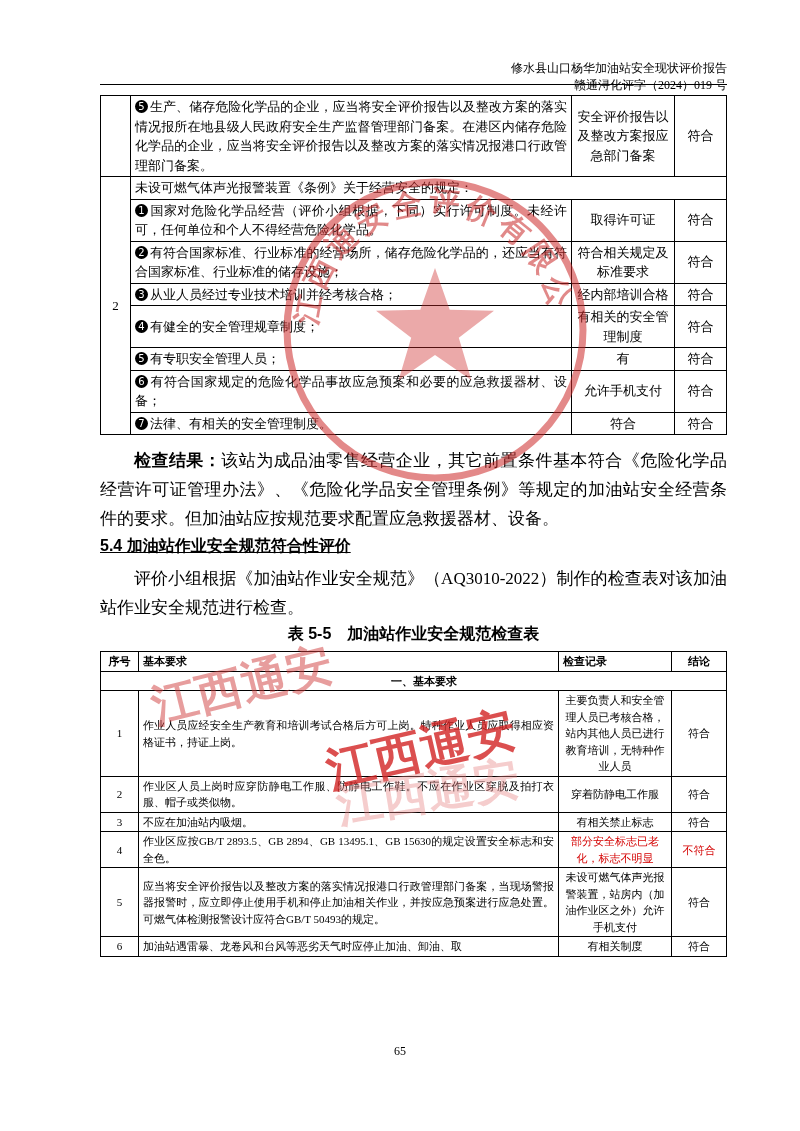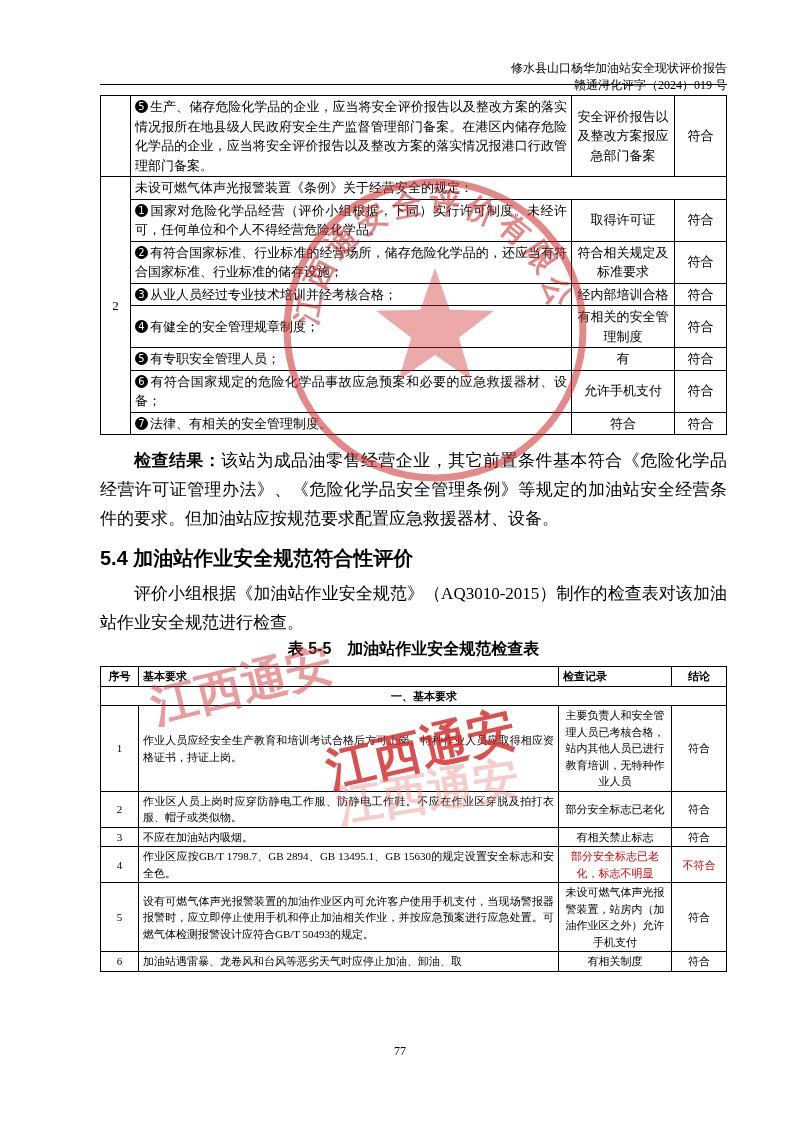--- a/index.html
+++ b/index.html
@@ -36,22 +36,23 @@
     font-family:"DejaVu Sans", sans-serif;
   }
 
   .para {
     font-size:17px; line-height:1.7; text-align:justify; text-indent:2em;
     margin:12px 0 0 0;
     font-family:Liberation Serif, serif;
   }
   .para b { font-weight:bold; }
   .sec-heading {
-    font-size:20px; font-weight:bold; margin:11px 0 8px 0;
+    font-size:16px; font-weight:bold; margin:2px 0 8px 0;
     font-family:"Liberation Sans", sans-serif;
+    text-decoration:underline;
   }
   .tbl-caption {
     font-size:16px; font-weight:bold; text-align:center; margin:2px 0 6px 0;
     font-family:"Liberation Sans", sans-serif;
   }
   .red { color:#d40000; }
 
   .footer {
     position:absolute; bottom:72px; left:0; width:800px;
     text-align:center; font-size:12px;
@@ -136,21 +137,21 @@
         <td class="rec-cell">符合</td>
         <td class="concl-cell">符合</td>
       </tr>
     </tbody>
   </table>
 
   <p class="para"><b>检查结果：</b><span>该站为成品油零售经营企业，其它前置条件基本符合《危险化学品经营许可证管理办法》、《危险化学品安全管理条例》等规定的加油站安全经营条件的要求。但加油站应按规范要求配置应急救援器材、设备。</span></p>
 
   <div class="sec-heading">5.4 加油站作业安全规范符合性评价</div>
 
-  <p class="para" style="margin-top:4px;">评价小组根据《加油站作业安全规范》（AQ3010-2015）制作的检查表对该加油站作业安全规范进行检查。</p>
+  <p class="para" style="margin-top:4px;">评价小组根据《加油站作业安全规范》（AQ3010-2022）制作的检查表对该加油站作业安全规范进行检查。</p>
 
   <div class="tbl-caption">表 5-5　加油站作业安全规范检查表</div>
 
   <table class="t2">
     <colgroup>
         <col style="width:38px">
         <col>
         <col style="width:113px">
         <col style="width:55px">
       </colgroup>
@@ -168,38 +169,38 @@
       </tr>
       <tr>
         <td class="num-cell">1</td>
         <td class="content-cell">作业人员应经安全生产教育和培训考试合格后方可上岗。特种作业人员应取得相应资格证书，持证上岗。</td>
         <td class="rec-cell">主要负责人和安全管理人员已考核合格，站内其他人员已进行教育培训，无特种作业人员</td>
         <td class="concl-cell">符合</td>
       </tr>
       <tr>
         <td class="num-cell">2</td>
         <td class="content-cell">作业区人员上岗时应穿防静电工作服、防静电工作鞋。不应在作业区穿脱及拍打衣服、帽子或类似物。</td>
-        <td class="rec-cell">部分安全标志已老化</td>
+        <td class="rec-cell">穿着防静电工作服</td>
         <td class="concl-cell">符合</td>
       </tr>
       <tr>
         <td class="num-cell">3</td>
         <td class="content-cell">不应在加油站内吸烟。</td>
         <td class="rec-cell">有相关禁止标志</td>
         <td class="concl-cell">符合</td>
       </tr>
       <tr>
         <td class="num-cell">4</td>
-        <td class="content-cell">作业区应按GB/T 1798.7、GB 2894、GB 13495.1、GB 15630的规定设置安全标志和安全色。</td>
+        <td class="content-cell">作业区应按GB/T 2893.5、GB 2894、GB 13495.1、GB 15630的规定设置安全标志和安全色。</td>
         <td class="rec-cell red">部分安全标志已老化，标志不明显</td>
         <td class="concl-cell red">不符合</td>
       </tr>
       <tr>
         <td class="num-cell">5</td>
-        <td class="content-cell">设有可燃气体声光报警装置的加油作业区内可允许客户使用手机支付，当现场警报器报警时，应立即停止使用手机和停止加油相关作业，并按应急预案进行应急处置。可燃气体检测报警设计应符合GB/T 50493的规定。</td>
+        <td class="content-cell">应当将安全评价报告以及整改方案的落实情况报港口行政管理部门备案，当现场警报器报警时，应立即停止使用手机和停止加油相关作业，并按应急预案进行应急处置。可燃气体检测报警设计应符合GB/T 50493的规定。</td>
         <td class="rec-cell">未设可燃气体声光报警装置，站房内（加油作业区之外）允许手机支付</td>
         <td class="concl-cell">符合</td>
       </tr>
       <tr>
         <td class="num-cell">6</td>
         <td class="content-cell">加油站遇雷暴、龙卷风和台风等恶劣天气时应停止加油、卸油、取</td>
         <td class="rec-cell">有相关制度</td>
         <td class="concl-cell">符合</td>
       </tr>
     </tbody>
@@ -215,13 +216,13 @@
   <polygon points="160,98 174.7,139.8 218.97,140.84 183.8,167.7 196.45,210.16 160,185 123.55,210.16 136.2,167.7 101.03,140.84 145.3,139.8" fill="rgba(204,40,40,0.40)"></polygon>
   <text font-size="30" fill="rgba(200,40,40,0.55)" style="letter-spacing:5px; font-family:'Liberation Serif',serif; font-weight:bold;">
     <textPath href="#sealArc" startOffset="4">江西通安全评价有限公司</textPath>
   </text>
 </svg>
 
 <div class="wm wm1">江西通安</div>
 <div class="wm wm2">江西通安</div>
 <div class="wm wm3">江西通安</div>
 
-<div class="footer">77</div>
+<div class="footer">65</div>
 
 </body></html>

